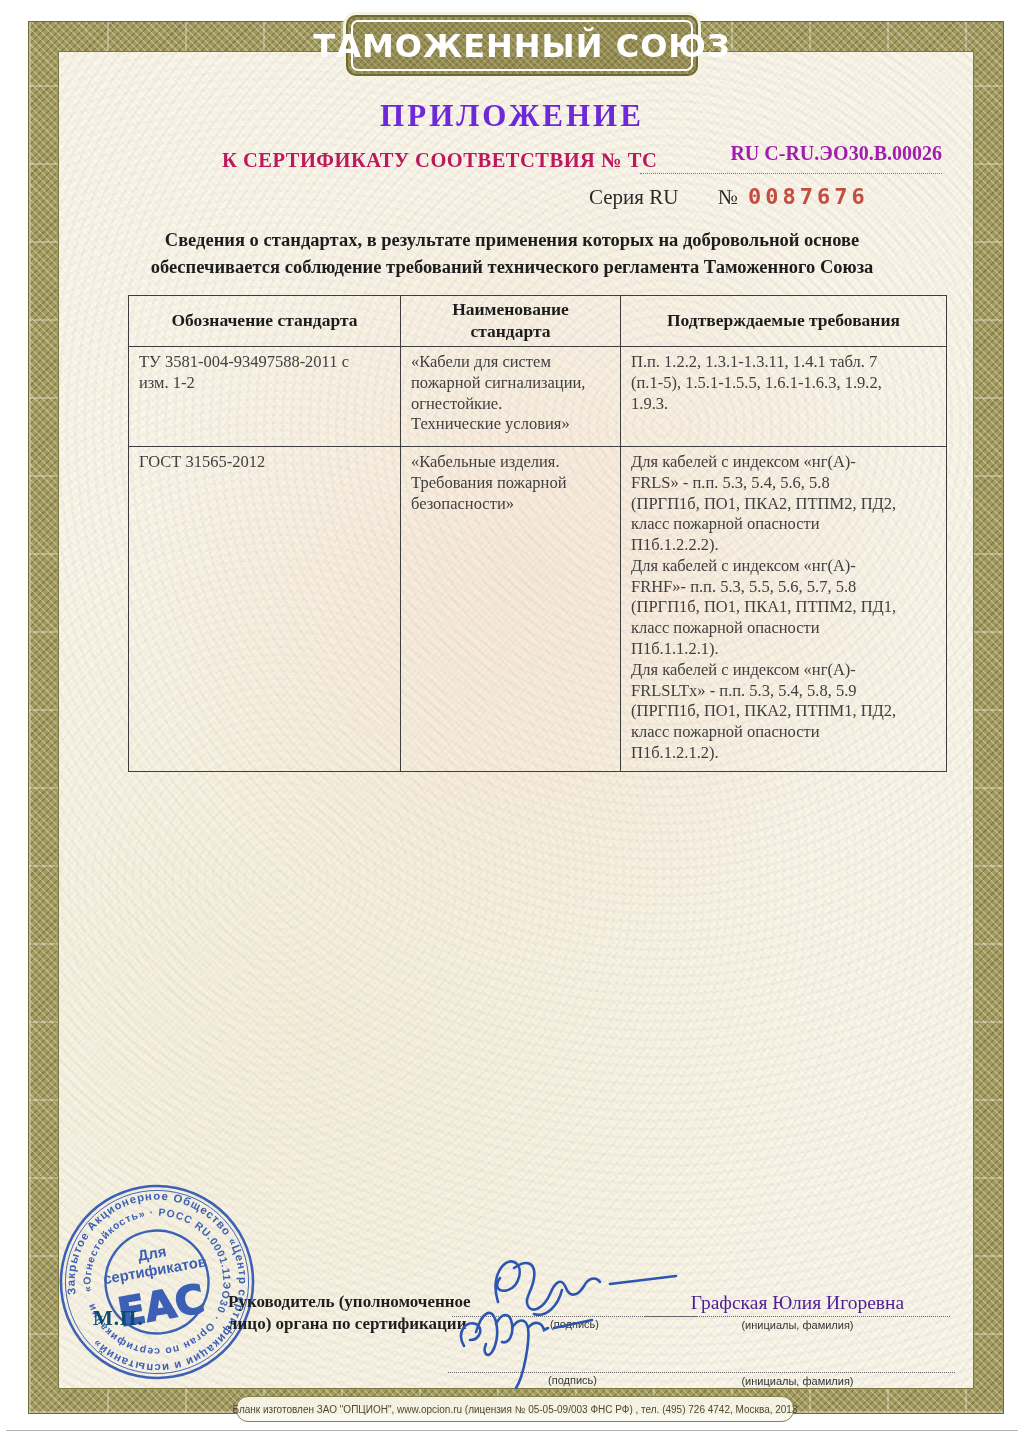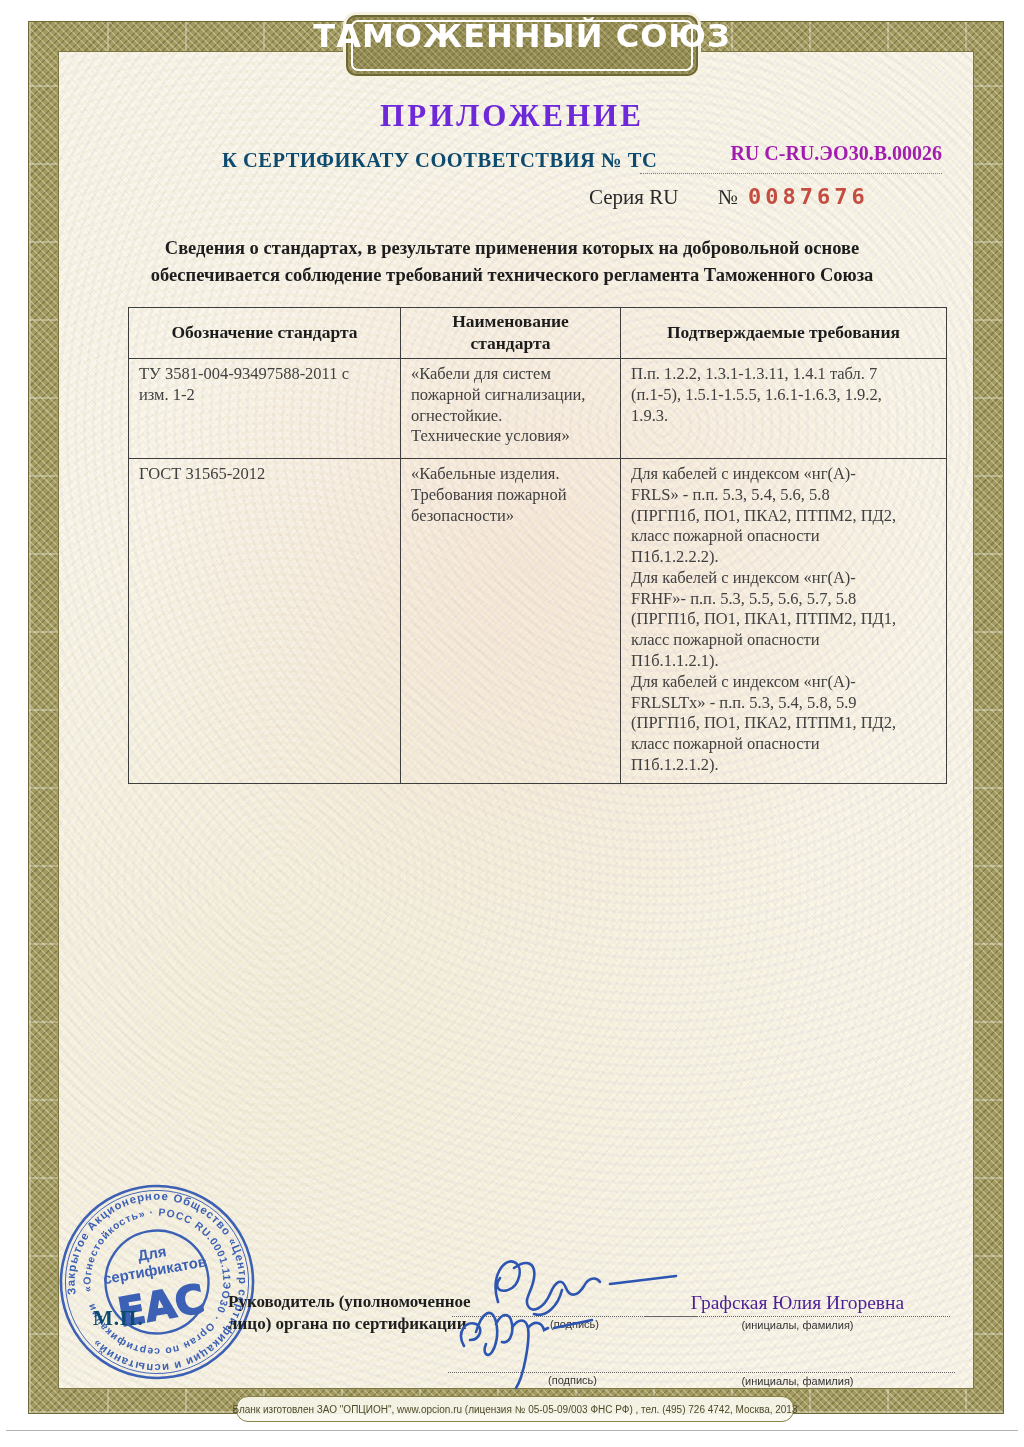--- a/index.html
+++ b/index.html
@@ -27,43 +27,43 @@
       repeating-linear-gradient(-48deg, rgba(120,110,170,.05) 0 1px, transparent 1px 5px),
       #faf6e9;}
 
   
   .banner{left:346px;top:15px;width:348px;height:57px;z-index:5;border-radius:10px;
     border:2px solid #6e6834;box-shadow:0 0 0 3px #f5f2e2;
     background:
       repeating-linear-gradient(45deg, rgba(255,255,255,.18) 0 1.5px, transparent 1.5px 5px),
       repeating-linear-gradient(-45deg, rgba(96,89,40,.35) 0 1.5px, transparent 1.5px 5px),
       #948c50;
-    display:flex;justify-content:center;}
+    display:flex;align-items:center;justify-content:center;}
   .banner-outline{position:absolute;inset:3px;border:2px solid #ffffff;border-radius:7px;}
   .banner-text{font-family:"DejaVu Sans", sans-serif;font-weight:bold;font-size:32px;
     color:#ffffff;letter-spacing:1px;white-space:nowrap;z-index:2;}
 
   
   .doc-title{left:0;top:98px;width:1024px;text-align:center;z-index:4;
     font-size:31px;font-weight:bold;letter-spacing:3px;color:#6d28d9;}
   .subtitle{left:222px;top:149px;z-index:4;font-size:20.5px;font-weight:bold;
-    letter-spacing:.5px;color:#0c4a6e;white-space:nowrap;}
+    letter-spacing:.5px;color:#be185d;white-space:nowrap;}
   .cert-number{left:648px;top:142px;width:294px;text-align:right;z-index:4;
     font-size:20px;font-weight:bold;color:#a21caf;white-space:nowrap;}
   .cert-underline{left:640px;top:173px;width:302px;border-top:1.2px dotted #7c7c7c;z-index:4;}
   .series-label{left:589px;top:185px;z-index:4;font-size:21px;color:#2a2a2a;}
   .number-sign{left:718px;top:185px;z-index:4;font-size:21px;color:#2a2a2a;}
   .serial{left:748px;top:184px;z-index:4;font-family:"DejaVu Sans Mono", monospace;
     font-weight:bold;font-size:22px;letter-spacing:4px;color:#c44d40;}
 
   .intro{left:60px;top:227px;width:904px;text-align:center;z-index:4;
-    font-size:18.5px;font-weight:bold;line-height:1.48;color:#1d1d1d;white-space:pre-line;margin-top:8px;}
-
-  
-  .std-table{left:128px;top:307px;z-index:4;border-collapse:collapse;table-layout:fixed;width:818px;
+    font-size:18.5px;font-weight:bold;line-height:1.48;color:#1d1d1d;white-space:pre-line;}
+
+  
+  .std-table{left:128px;top:295px;z-index:4;border-collapse:collapse;table-layout:fixed;width:818px;
     font-family:"Liberation Serif", serif;}
   .std-table col.c1{width:272px;} .std-table col.c2{width:220px;} .std-table col.c3{width:326px;}
   .std-table th,.std-table td{border:1.6px solid #3e3e3e;}
   .std-table th{height:46px;font-size:17.5px;font-weight:bold;text-align:center;
     vertical-align:middle;white-space:pre-line;line-height:1.25;color:#1c1c1c;padding:2px 4px;}
   .std-table td{vertical-align:top;font-size:16.5px;line-height:1.26;color:#404040;
     padding:5px 8px 4px 10px;white-space:pre-line;}
   .row-first td{height:90px;}
   .row-second td{height:315px;}
 

